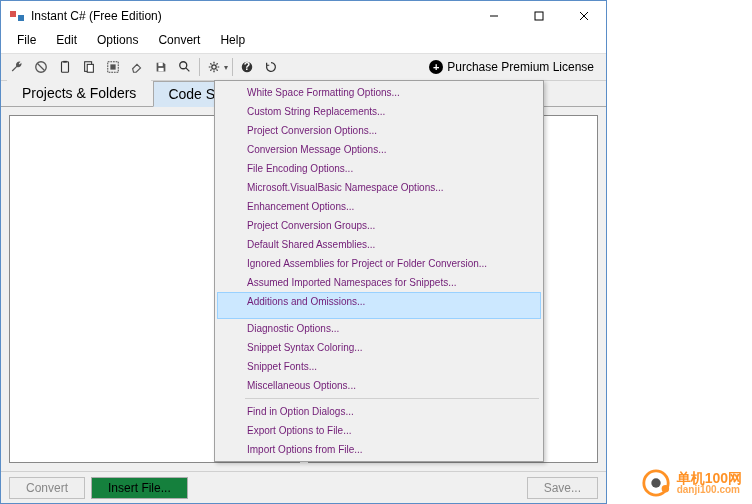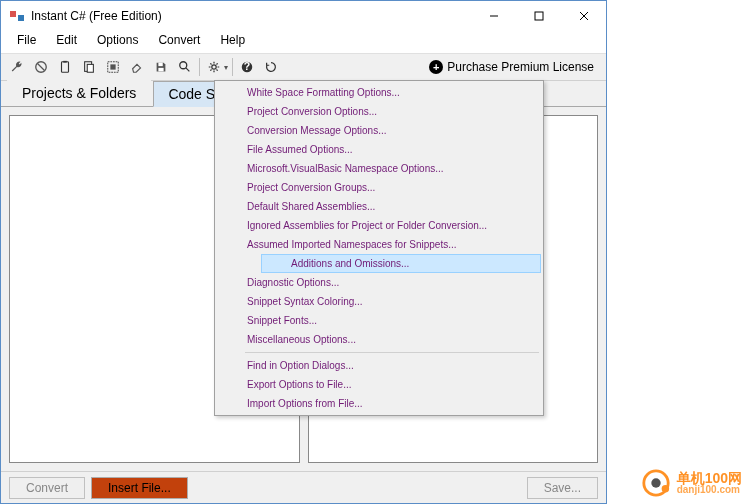--- a/index.html
+++ b/index.html
@@ -20,26 +20,26 @@
 .toolbar-spacer { flex: 1; }
 .purchase { display: flex; align-items: center; gap: 4px; padding: 0 8px; color: #000; font-size: 12px; }
 .purchase-icon { width: 14px; height: 14px; border-radius: 50%; background: #000; color: #fff; display: flex; align-items: center; justify-content: center; font-weight: bold; font-size: 11px; }
 .tabs-row { height: 26px; background: #f0f0f0; display: flex; align-items: flex-end; padding: 0 6px 0 6px; border-bottom: 1px solid #a8a8a8; }
 .tab { padding: 4px 14px; background: #f0f0f0; border: 1px solid transparent; font-size: 14px; color: #000; margin-right: 2px; }
 .tab.inactive { background: #f0f0f0; }
 .tab.active { background: #d6e6f5; border: 1px solid #a8a8a8; border-bottom: 1px solid #d6e6f5; position: relative; top: 1px; }
 .content { flex: 1; background: #f0f0f0; padding: 8px; display: flex; gap: 8px; }
 .pane { flex: 1; background: #fff; border: 1px solid #888; }
 .bottom-bar { height: 32px; background: #f0f0f0; border-top: 1px solid #d0d0d0; display: flex; align-items: center; padding: 0 8px; gap: 6px; }
-.btn { background: #c2410c; border: 1px solid #adadad; padding: 3px 16px; font-size: 12px; color: #000; }
+.btn { background: #15803d; border: 1px solid #adadad; padding: 3px 16px; font-size: 12px; color: #000; }
 .btn.disabled { color: #888; background: #efefef; border-color: #c0c0c0; }
 .bottom-spacer { flex: 1; }
 .dropdown-menu { position: absolute; top: 80px; left: 214px; width: 330px; background: #f0f0f0; border: 1px solid #a0a0a0; box-shadow: 2px 2px 4px rgba(0,0,0,0.2); padding: 2px; z-index: 100; }
 .dropdown-item { padding: 4px 22px 4px 30px; font-size: 10px; color: #701a75; white-space: nowrap; }
-.dropdown-item.highlighted { background: #cce8ff; border: 1px solid #99d1ff; padding: 3px 21px 3px 29px; margin-left: 44px; }
+.dropdown-item.highlighted { background: #cce8ff; border: 1px solid #99d1ff; padding: 3px 21px 11px 29px; }
 .dropdown-sep { height: 1px; background: #d0d0d0; margin: 3px 2px 3px 28px; }
 .watermark { position: absolute; bottom: 6px; right: 10px; display: flex; align-items: center; gap: 6px; opacity: 0.85; z-index: 50; pointer-events: none; }
 .watermark-icon { width: 30px; height: 30px; }
 .watermark-text { display: flex; flex-direction: column; line-height: 1; }
 .wm-cn { font-size: 14px; color: #ff7f00; font-weight: bold; }
 .wm-url { font-size: 10px; color: #ff9933; font-weight: bold; }
 svg { display: block; }
 </style>
 </head>
 <body>
@@ -172,24 +172,26 @@
     <button class="btn disabled">Convert</button>
     <button class="btn">Insert File...</button>
     <div class="bottom-spacer"></div>
     <button class="btn disabled">Save...</button>
   </div>
 
 </div>
 
 <div class="dropdown-menu">
   <div class="dropdown-item">White Space Formatting Options...</div>
+  <div class="dropdown-item">Custom String Replacements...</div>
   <div class="dropdown-item">Project Conversion Options...</div>
   <div class="dropdown-item">Conversion Message Options...</div>
-  <div class="dropdown-item">File Assumed Options...</div>
+  <div class="dropdown-item">File Encoding Options...</div>
   <div class="dropdown-item">Microsoft.VisualBasic Namespace Options...</div>
+  <div class="dropdown-item">Enhancement Options...</div>
   <div class="dropdown-item">Project Conversion Groups...</div>
   <div class="dropdown-item">Default Shared Assemblies...</div>
   <div class="dropdown-item">Ignored Assemblies for Project or Folder Conversion...</div>
   <div class="dropdown-item">Assumed Imported Namespaces for Snippets...</div>
   <div class="dropdown-item highlighted">Additions and Omissions...</div>
   <div class="dropdown-item">Diagnostic Options...</div>
   <div class="dropdown-item">Snippet Syntax Coloring...</div>
   <div class="dropdown-item">Snippet Fonts...</div>
   <div class="dropdown-item">Miscellaneous Options...</div>
   <div class="dropdown-sep"></div>

